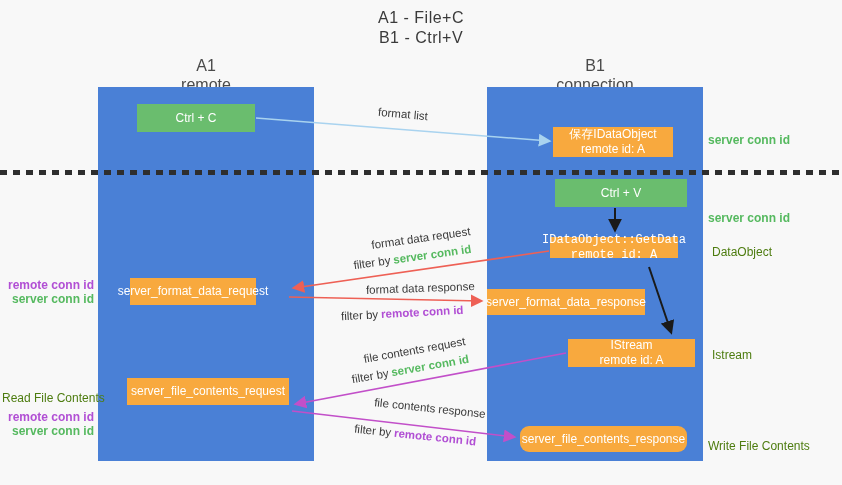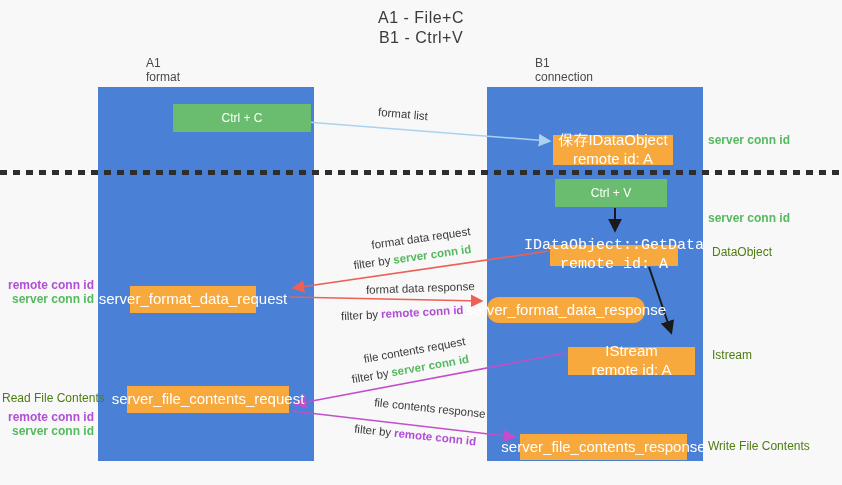--- a/index.html
+++ b/index.html
@@ -4,32 +4,32 @@
 <style>
   html,body{margin:0;padding:0;background:#f8f8f8;}
   .stage{
     position:relative;width:842px;height:485px;overflow:hidden;
     background:#f8f8f8;
     font-family:"Liberation Sans","DejaVu Sans",sans-serif;
     color:#3c3c3c;
   }
   .title{position:absolute;left:0;right:0;top:8px;text-align:center;
     font-size:16px;color:#3a3a3a;line-height:1.25;letter-spacing:.5px;}
-  .col-header{position:absolute;font-size:12px;color:#4a4a4a;line-height:1.2;width:120px;}
+  .col-header{position:absolute;text-align:center;font-size:16px;color:#4a4a4a;line-height:1.2;width:120px;}
   .col{position:absolute;top:87px;width:216px;height:374px;background:#4a80d6;}
   .col.left{left:98px;}
   .col.right{left:487px;}
   .dotted{position:absolute;left:0;top:170px;width:842px;height:5px;
     background-image:repeating-linear-gradient(90deg,#2e2e2e 0 7px,transparent 7px 13px);}
   .arrows{position:absolute;left:0;top:0;width:842px;height:485px;pointer-events:none;}
   .node{position:absolute;display:flex;flex-direction:column;align-items:center;justify-content:center;
     color:#fff;font-size:12px;text-align:center;line-height:1.25;white-space:nowrap;}
   .node.green{background:#6abd6e;}
   .node.orange{background:#f8a93e;}
-  .node.small{font-size:15px;margin-top:8px;}
+  .node.small{font-size:12px;}
   .elabel{position:absolute;font-size:11.5px;color:#3a3a3a;white-space:nowrap;
     display:flex;gap:3px;align-items:baseline;}
   .elabel .id-green{color:#55b95f;font-weight:bold;}
   .elabel .id-purple{color:#b14fd4;font-weight:bold;}
   .ann{position:absolute;font-size:12px;white-space:nowrap;}
   .ann.green{color:#55b95f;font-weight:bold;}
   .ann.purple{color:#b14fd4;font-weight:bold;}
   .ann.dark{color:#4d7c0f;}
   .ann-stack{position:absolute;text-align:right;font-size:12px;line-height:1.2;white-space:nowrap;}
 </style>
@@ -38,21 +38,21 @@
 
 <div class="stage">
 
   <div class="title">
     <div>A1 - File+C</div>
     <div>B1 - Ctrl+V</div>
   </div>
 
   <div class="col-header" style="left:146px;top:56px;">
     <div>A1</div>
-    <div>format</div>
+    <div>remote</div>
   </div>
   <div class="col-header" style="left:535px;top:56px;">
     <div>B1</div>
     <div>connection</div>
   </div>
 
   <div class="col left"></div>
   <div class="col right"></div>
 
   <div class="dotted"></div>
@@ -74,56 +74,56 @@
     </defs>
     <line x1="256" y1="118" x2="549" y2="141" stroke="#a9d3ef" stroke-width="1.6" marker-end="url(#ah-blue)"></line>
     <line x1="615" y1="208" x2="615" y2="230" stroke="#1a1a1a" stroke-width="2" marker-end="url(#ah-black)"></line>
     <line x1="649" y1="267" x2="671" y2="332" stroke="#1a1a1a" stroke-width="2" marker-end="url(#ah-black)"></line>
     <line x1="549" y1="251" x2="294" y2="288" stroke="#ee6055" stroke-width="1.6" marker-end="url(#ah-red)"></line>
     <line x1="289" y1="297" x2="481" y2="301" stroke="#ee6055" stroke-width="1.6" marker-end="url(#ah-red)"></line>
     <line x1="566" y1="353" x2="296" y2="404" stroke="#c24fc9" stroke-width="1.6" marker-end="url(#ah-magenta)"></line>
     <line x1="292" y1="411" x2="514" y2="437" stroke="#c24fc9" stroke-width="1.6" marker-end="url(#ah-magenta)"></line>
   </svg>
 
-  <div class="node green" style="left:137px;top:104px;width:138px;height:28px;margin-left:36px;">
+  <div class="node green" style="left:137px;top:104px;width:118px;height:28px;">
     <div>Ctrl + C</div>
   </div>
 
   <div class="node orange small" style="left:553px;top:127px;width:120px;height:30px;">
     <div>保存IDataObject</div>
     <div>remote id: A</div>
   </div>
 
-  <div class="node green" style="left:555px;top:179px;width:112px;height:28px;">
+  <div class="node green" style="left:555px;top:179px;width:132px;height:28px;">
     <div>Ctrl + V</div>
   </div>
 
   <div class="node orange small" style="left:550px;top:237px;width:128px;height:21px;font-family:Liberation Mono, monospace;">
     <div>IDataObject::GetData</div>
     <div>remote id: A</div>
   </div>
 
   <div class="node orange small" style="left:130px;top:278px;width:126px;height:27px;">
     <div>server_format_data_request</div>
   </div>
 
-  <div class="node orange small" style="left:487px;top:289px;width:158px;height:26px;border-radius:12px;">
+  <div class="node orange small" style="left:487px;top:289px;width:158px;height:26px;">
     <div>server_format_data_response</div>
   </div>
 
   <div class="node orange small" style="left:568px;top:339px;width:127px;height:28px;">
     <div>IStream</div>
     <div>remote id: A</div>
   </div>
 
   <div class="node orange small" style="left:127px;top:378px;width:162px;height:27px;">
     <div>server_file_contents_request</div>
   </div>
 
-  <div class="node orange small" style="left:520px;top:426px;width:167px;height:26px;">
+  <div class="node orange small" style="left:520px;top:426px;width:167px;height:26px;border-radius:9px;">
     <div>server_file_contents_response</div>
   </div>
 
   <div class="elabel" style="left:378px;top:108px;transform:rotate(5deg);">
     <span>format list</span>
   </div>
 
   <div class="elabel" style="left:371px;top:232px;transform:rotate(-8deg);">
     <span>format data request</span>
   </div>

